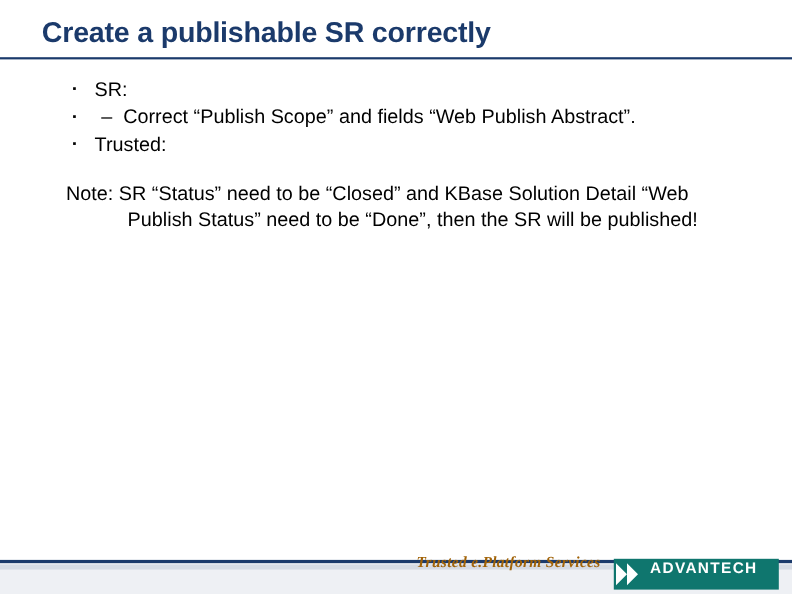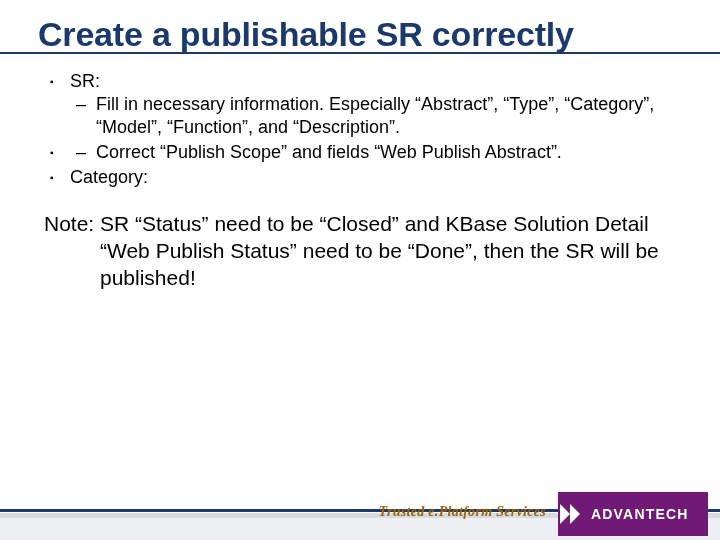--- a/index.html
+++ b/index.html
@@ -15,37 +15,37 @@
   .slide {
     position: relative;
     width: 720px;
     height: 540px;
     box-sizing: border-box;
   }
   .title {
     position: absolute;
     left: 38px;
     top: 14px;
-    font-size: 34px;
+    font-size: 26px;
     font-weight: bold;
     color: #1b3a6b;
     line-height: 1.2;
     letter-spacing: -0.2px;
   }
   .title-underline {
     position: absolute;
     left: 0;
     top: 52px;
     width: 720px;
     height: 2px;
     background: #1b3a6b;
   }
   .content {
     position: absolute;
-    left: 44px;
+    left: 60px;
     right: 40px;
     top: 70px;
     font-size: 18px;
     line-height: 1.28;
   }
   ul.level1 {
     list-style: none;
     margin: 0;
     padding: 0;
   }
@@ -75,21 +75,21 @@
   ul.level2 > li::before {
     content: "\2013"; 
     position: absolute;
     left: 6px;
     top: 0;
     font-size: 18px;
     color: #000;
   }
   .note {
     margin-top: 22px;
-    font-size: 21px;
+    font-size: 18px;
     line-height: 1.28;
     padding-left: 0;
     text-indent: 0;
   }
   .note-wrap {
     padding-left: 56px;
     text-indent: -56px;
   }
 
   
@@ -139,24 +139,24 @@
     color: #a16207;
     letter-spacing: 0.3px;
     white-space: nowrap;
   }
   
   .logo {
     position: absolute;
     right: 12px;
     bottom: 4px;
     width: 150px;
-    height: 44px;
-    background: #701a75;
+    height: 28px;
+    background: #0f766e;
     display: flex;
-    align-items: center;
+    align-items: flex-start;
   }
   .logo-chevrons {
     width: 32px;
     height: 28px;
     position: relative;
     flex-shrink: 0;
   }
   .logo-chevrons svg {
     position: absolute;
     left: 0;
@@ -176,35 +176,30 @@
 
 <div class="slide">
 
   <div class="title">Create a publishable SR correctly</div>
   <div class="title-underline"></div>
 
   <div class="content">
     <ul class="level1">
       <li>
         <span>SR:</span>
-        <ul class="level2">
-          <li>
-            <span>Fill in necessary information. Especially “Abstract”, “Type”, “Category”, “Model”, “Function”, and “Description”.</span>
-          </li>
-        </ul>
       </li>
       <li>
         <ul class="level2">
           <li>
             <span>Correct “Publish Scope” and fields “Web Publish Abstract”.</span>
           </li>
         </ul>
       </li>
       <li>
-        <span>Category:</span>
+        <span>Trusted:</span>
       </li>
     </ul>
 
     <div class="note">
       <div class="note-wrap">Note: SR “Status” need to be “Closed” and KBase Solution Detail “Web Publish Status” need to be “Done”, then the SR will be published!</div>
     </div>
   </div>
 
   <div class="footer">
     <div class="footer-band"></div>

